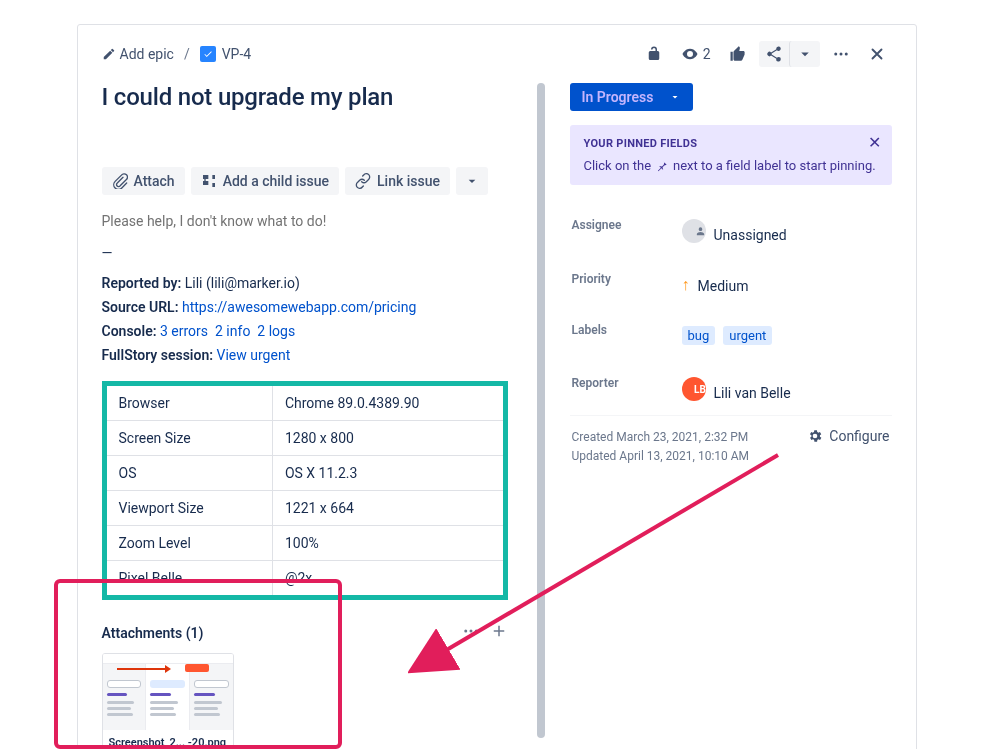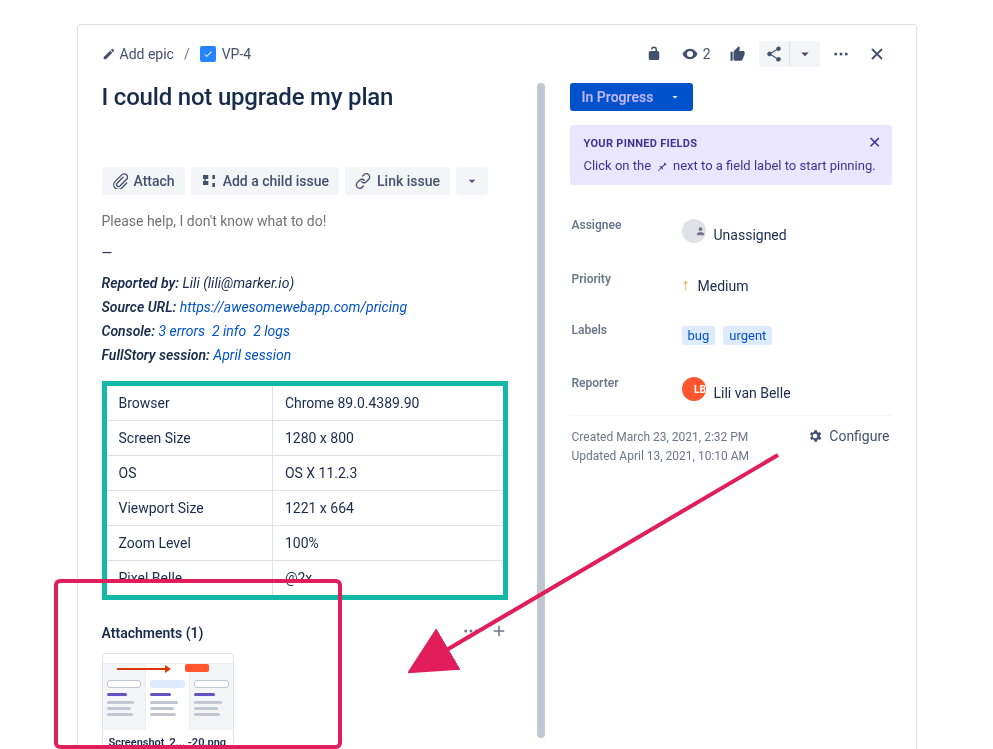--- a/index.html
+++ b/index.html
@@ -28,21 +28,21 @@
   .scrollbar-track { width: 8px; background: transparent; position: relative; height: 100%; }
   .scrollbar-thumb { width: 8px; background: #c1c7d0; border-radius: 4px; position: absolute; top: 0; height: 92%; }
   h1.title { font-size: 24px; font-weight: 500; margin-bottom: 14px; letter-spacing: -0.2px; }
   .action-row { display: flex; align-items: center; gap: 6px; margin-bottom: 18px; }
   .pill-btn { background: #f4f5f7; border-radius: 3px; padding: 6px 10px; display: inline-flex; align-items: center; gap: 6px; font-weight: 500; color: #42526e; cursor: pointer; font-size: 14px; margin-top: 42px; }
   .pill-btn svg { width: 16px; height: 16px; fill: #42526e; }
   .more-pill { padding: 6px 8px; }
   .section-h { font-weight: 600; color: #172b4d; margin-bottom: 6px; font-size: 14px; }
   .desc-text { color: #737373; margin-bottom: 16px; }
   .dash { color: #172b4d; margin-bottom: 14px; }
-  .meta-line { margin-bottom: 8px; font-size: 14px; font-style: italic; }
+  .meta-line { margin-bottom: 8px; font-size: 14px; }
   .meta-line .lbl { font-weight: 600; }
   .meta-line a { color: #0052cc; text-decoration: none; }
   .env-table { border: 5px solid #14b8a6; border-collapse: collapse; width: 100%; margin-top: 18px; margin-bottom: 22px; }
   .env-table td { border: 1px solid #dfe1e6; padding: 9px 12px; font-size: 14px; }
   .env-table td:first-child { width: 42%; }
   
   .attach-section { }
   .attach-head { display: flex; align-items: center; justify-content: space-between; margin-bottom: 10px; }
   .attach-head h3 { font-weight: 600; font-size: 14px; }
   .attach-head-actions { display: flex; gap: 10px; color: #6b778c; }
@@ -197,21 +197,21 @@
         <a href="#">https://awesomewebapp.com/pricing</a>
       </div>
       <div class="meta-line">
         <span class="lbl">Console:</span>
         <a href="#">3 errors</a>&nbsp;
         <a href="#">2 info</a>&nbsp;
         <a href="#">2 logs</a>
       </div>
       <div class="meta-line">
         <span class="lbl">FullStory session:</span>
-        <a href="#">April session</a>
+        <a href="#">View urgent</a>
       </div>
 
       <table class="env-table">
         <tbody>
           <tr>
               <td>Browser</td>
               <td>Chrome 89.0.4389.90</td>
             </tr>
           <tr>
               <td>Screen Size</td>

